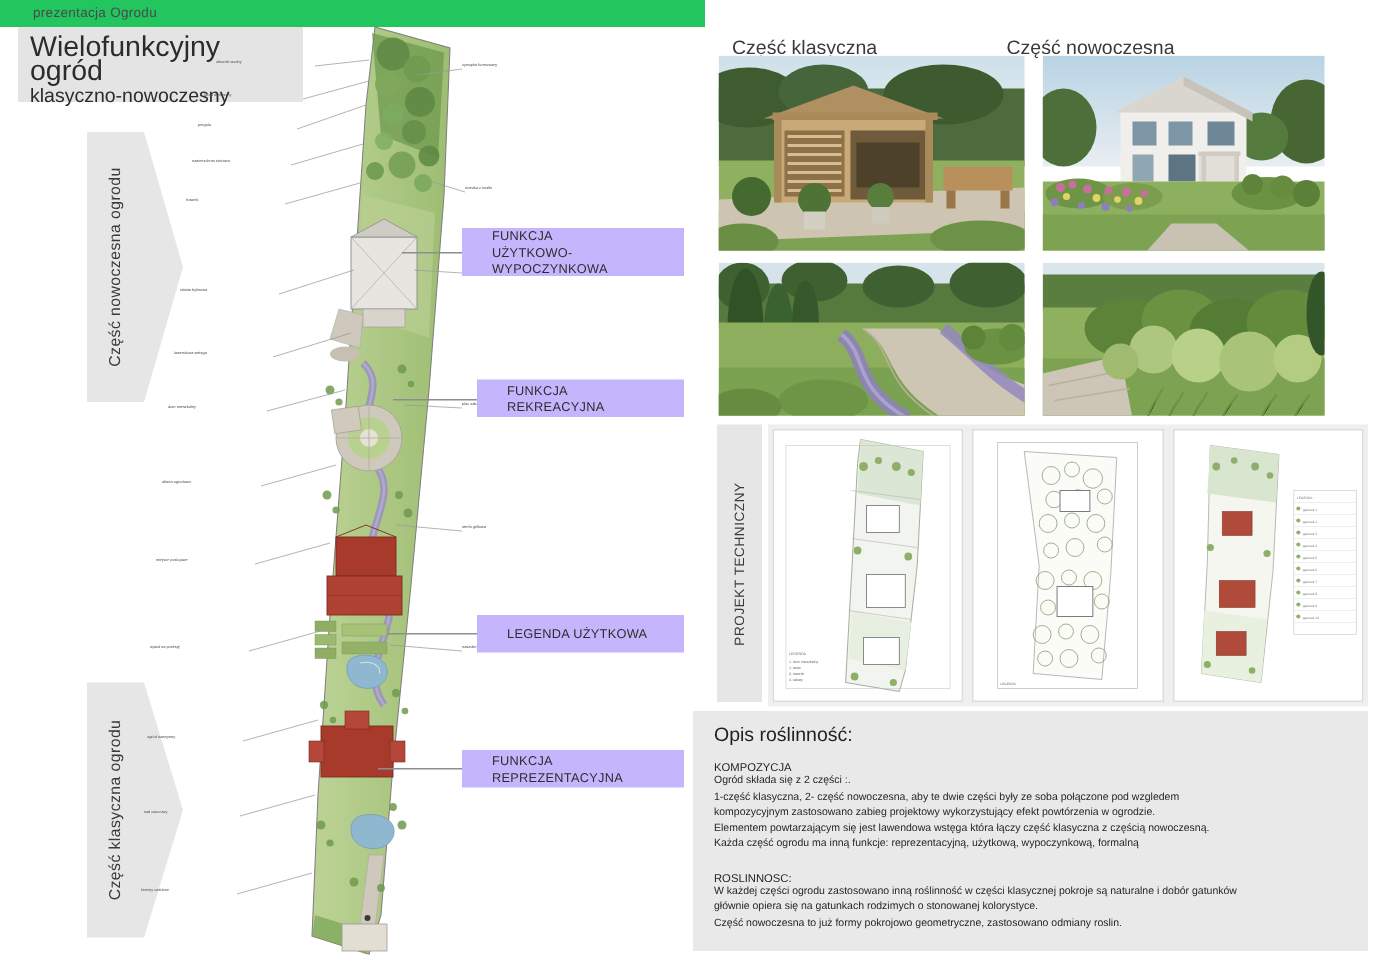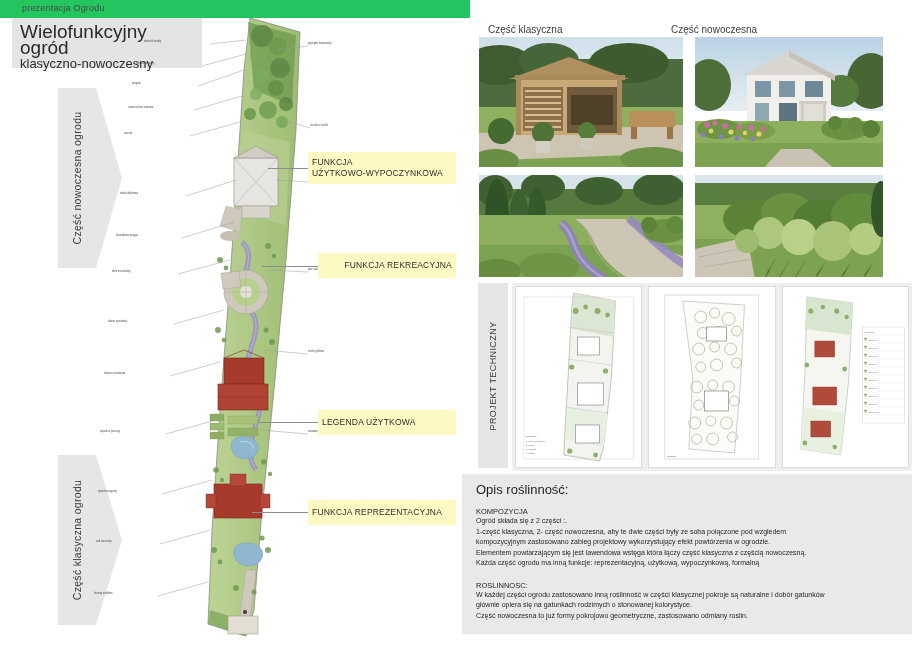--- a/index.html
+++ b/index.html
@@ -65,23 +65,23 @@
     border-left: 26px solid #e6e6e6;
   }
   #tab-modern { left: 58px; top: 88px; width: 38px; height: 180px; }
   #tab-modern::after { border-top-width: 90px; border-bottom-width: 90px; }
   #tab-classic { left: 58px; top: 455px; width: 38px; height: 170px; }
   #tab-classic::after { border-top-width: 85px; border-bottom-width: 85px; }
 
   
   .func-box {
     position: absolute;
-    background: #fef9c3;
+    background: #c4b5fd;
     display: flex; align-items: center;
-    padding: 0 4px;
+    padding: 0 20px;
   }
   .func-box span {
     font-size: 8.5px; color: #2d2d2d; line-height: 11px;
     letter-spacing: .2px;
   }
   #func1 { left: 308px; top: 152px; width: 148px; height: 32px; }
   #func2 { left: 318px; top: 253px; width: 138px; height: 25px; justify-content: flex-end; }
   #func3 { left: 318px; top: 410px; width: 138px; height: 25px; }
   #func4 { left: 308px; top: 500px; width: 148px; height: 25px; }
 
@@ -91,21 +91,21 @@
   
   .plan-wrap {
     position: absolute; left: 150px; top: 10px;
     width: 165px; height: 630px;
   }
   .plan-canvas { position: absolute; inset: 0; }
 
   
   .panel-label {
     position: absolute;
-    font-size: 10px; color: #3a3a3a;
+    font-size: 13px; color: #3a3a3a;
   }
   .photo {
     position: absolute;
     border: 1px solid #ffffff;
     overflow: hidden;
   }
 
   
   #tech-tab {
     position: absolute; left: 478px; top: 283px;

